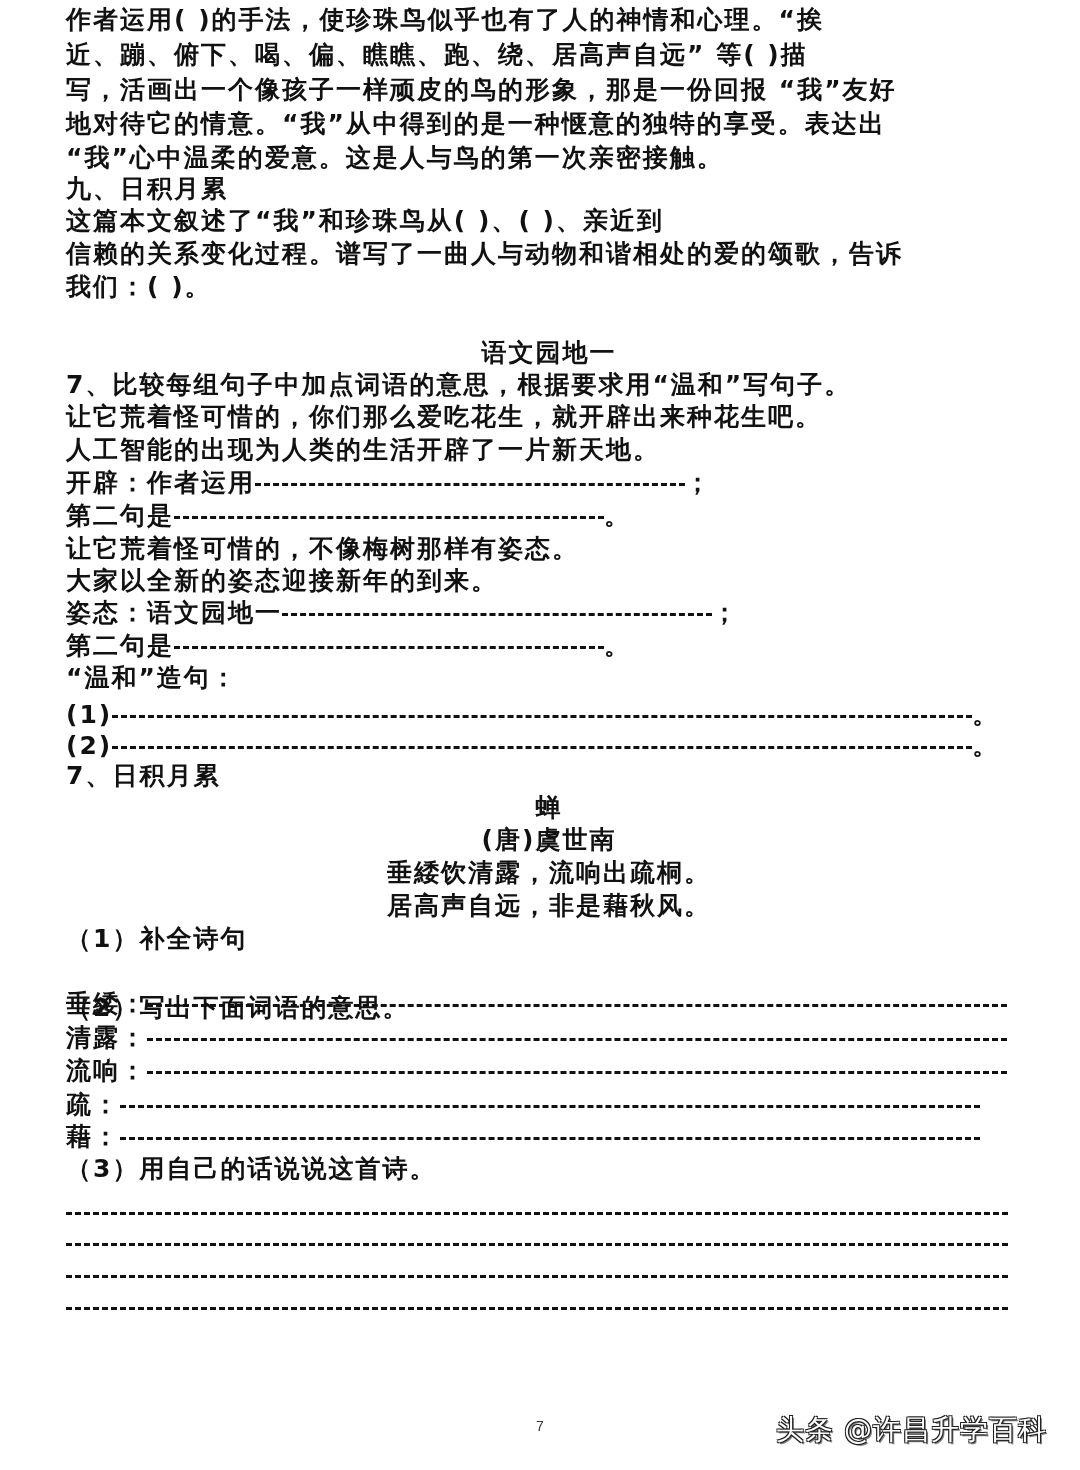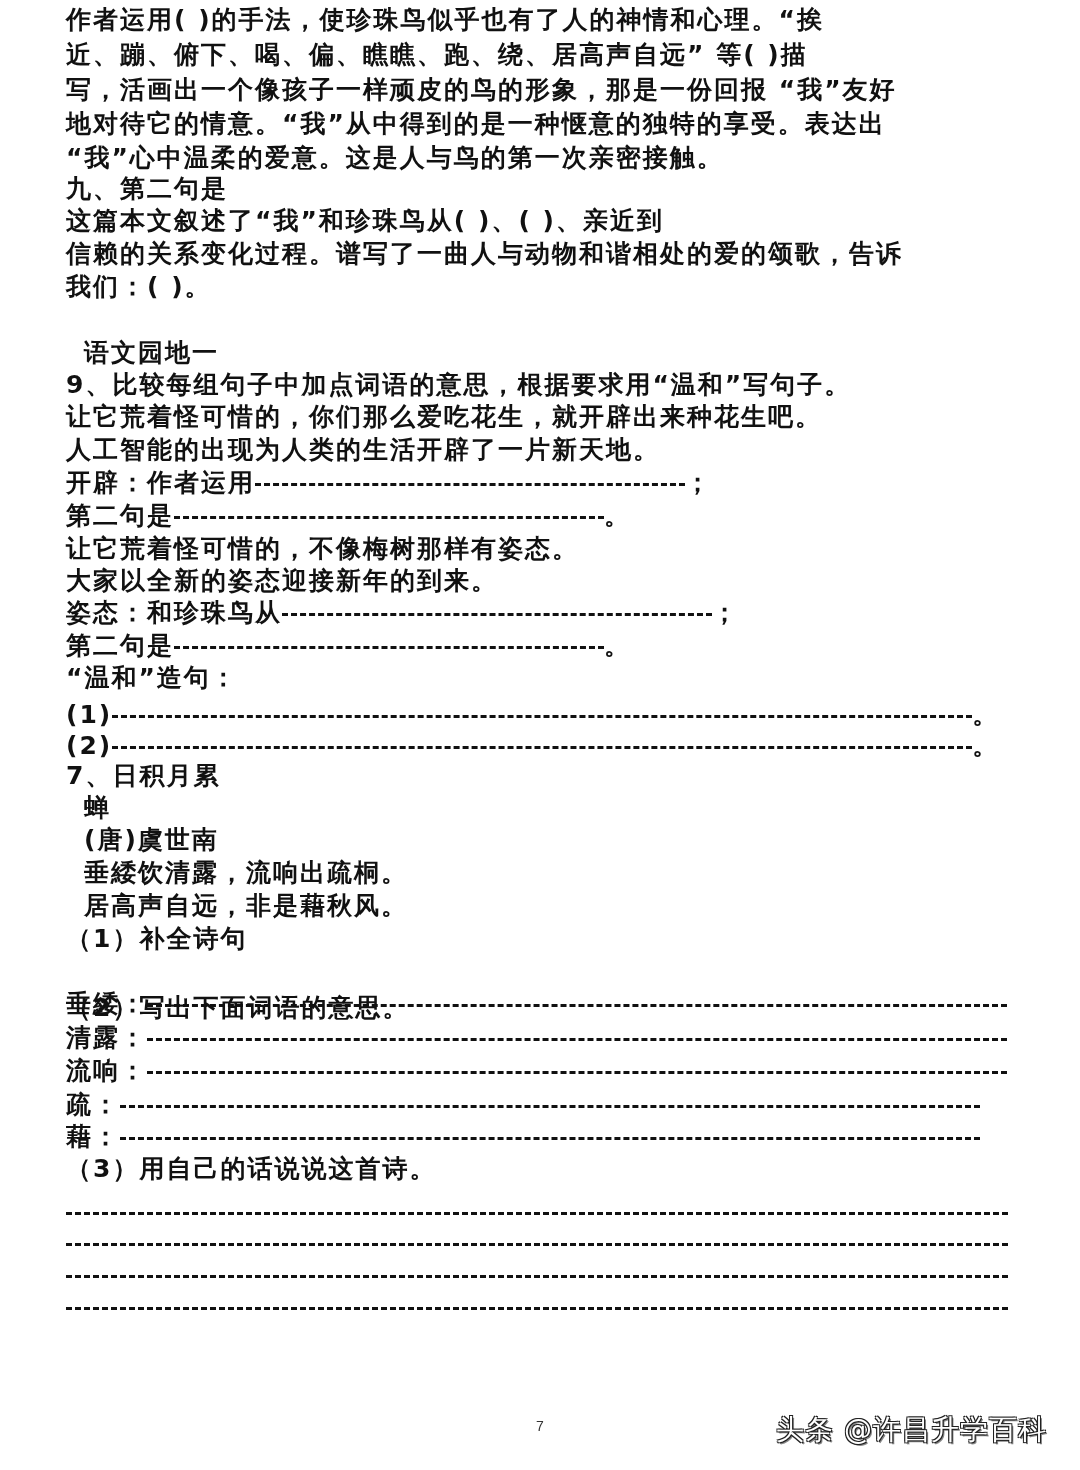--- a/index.html
+++ b/index.html
@@ -25,22 +25,23 @@
       position: absolute;
       left: 0;
       font-size: 25px;
       line-height: 32px;
       height: 32px;
       white-space: nowrap;
       letter-spacing: 2px;
       font-weight: bold;
     }
     .center {
-      left: 18px;
+      left: 8px;
       width: 950px;
+      text-align: center;
     }
     .dash-fill {
       display: inline-block;
       vertical-align: baseline;
       border-bottom: 3px dashed #111;
       height: 0;
       margin-bottom: 5px;
     }
     .page-number {
       position: absolute;
@@ -65,42 +66,42 @@
 <body>
 
 <div class="page">
 
   <div class="line" style="top:4px">作者运用(          )的手法，使珍珠鸟似乎也有了人的神情和心理。“挨</div>
   <div class="line" style="top:39px">近、蹦、俯下、喝、偏、瞧瞧、跑、绕、居高声自远” 等(          )描</div>
   <div class="line" style="top:74px">写，活画出一个像孩子一样顽皮的鸟的形象，那是一份回报 “我”友好</div>
   <div class="line" style="top:108px">地对待它的情意。“我”从中得到的是一种惬意的独特的享受。表达出</div>
   <div class="line" style="top:142px">“我”心中温柔的爱意。这是人与鸟的第一次亲密接触。</div>
 
-  <div class="line" style="top:173px">九、第二句是</div>
+  <div class="line" style="top:173px">九、日积月累</div>
   <div class="line" style="top:205px">这篇本文叙述了“我”和珍珠鸟从(          )、(          )、亲近到</div>
   <div class="line" style="top:238px">信赖的关系变化过程。谱写了一曲人与动物和谐相处的爱的颂歌，告诉</div>
   <div class="line" style="top:271px">我们：(                                          )。</div>
 
   <div class="line center" style="top:337px">语文园地一</div>
-  <div class="line" style="top:369px">9、比较每组句子中加点词语的意思，根据要求用“温和”写句子。</div>
+  <div class="line" style="top:369px">7、比较每组句子中加点词语的意思，根据要求用“温和”写句子。</div>
   <div class="line" style="top:401px">让它荒着怪可惜的，你们那么爱吃花生，就开辟出来种花生吧。</div>
   <div class="line" style="top:434px">人工智能的出现为人类的生活开辟了一片新天地。</div>
 
   <div class="line" style="top:467px">
     <span>开辟：作者运用</span><span class="dash-fill" style="width:430px"></span><span>；</span>
   </div>
   <div class="line" style="top:500px">
     <span>第二句是</span><span class="dash-fill" style="width:430px"></span><span>。</span>
   </div>
 
   <div class="line" style="top:533px">让它荒着怪可惜的，不像梅树那样有姿态。</div>
   <div class="line" style="top:565px">大家以全新的姿态迎接新年的到来。</div>
 
   <div class="line" style="top:597px">
-    <span>姿态：和珍珠鸟从</span><span class="dash-fill" style="width:430px"></span><span>；</span>
+    <span>姿态：语文园地一</span><span class="dash-fill" style="width:430px"></span><span>；</span>
   </div>
   <div class="line" style="top:630px">
     <span>第二句是</span><span class="dash-fill" style="width:430px"></span><span>。</span>
   </div>
 
   <div class="line" style="top:662px">“温和”造句：</div>
   <div class="line" style="top:699px">
     <span>(1)</span><span class="dash-fill" style="width:860px"></span><span>。</span>
   </div>
   <div class="line" style="top:730px">

